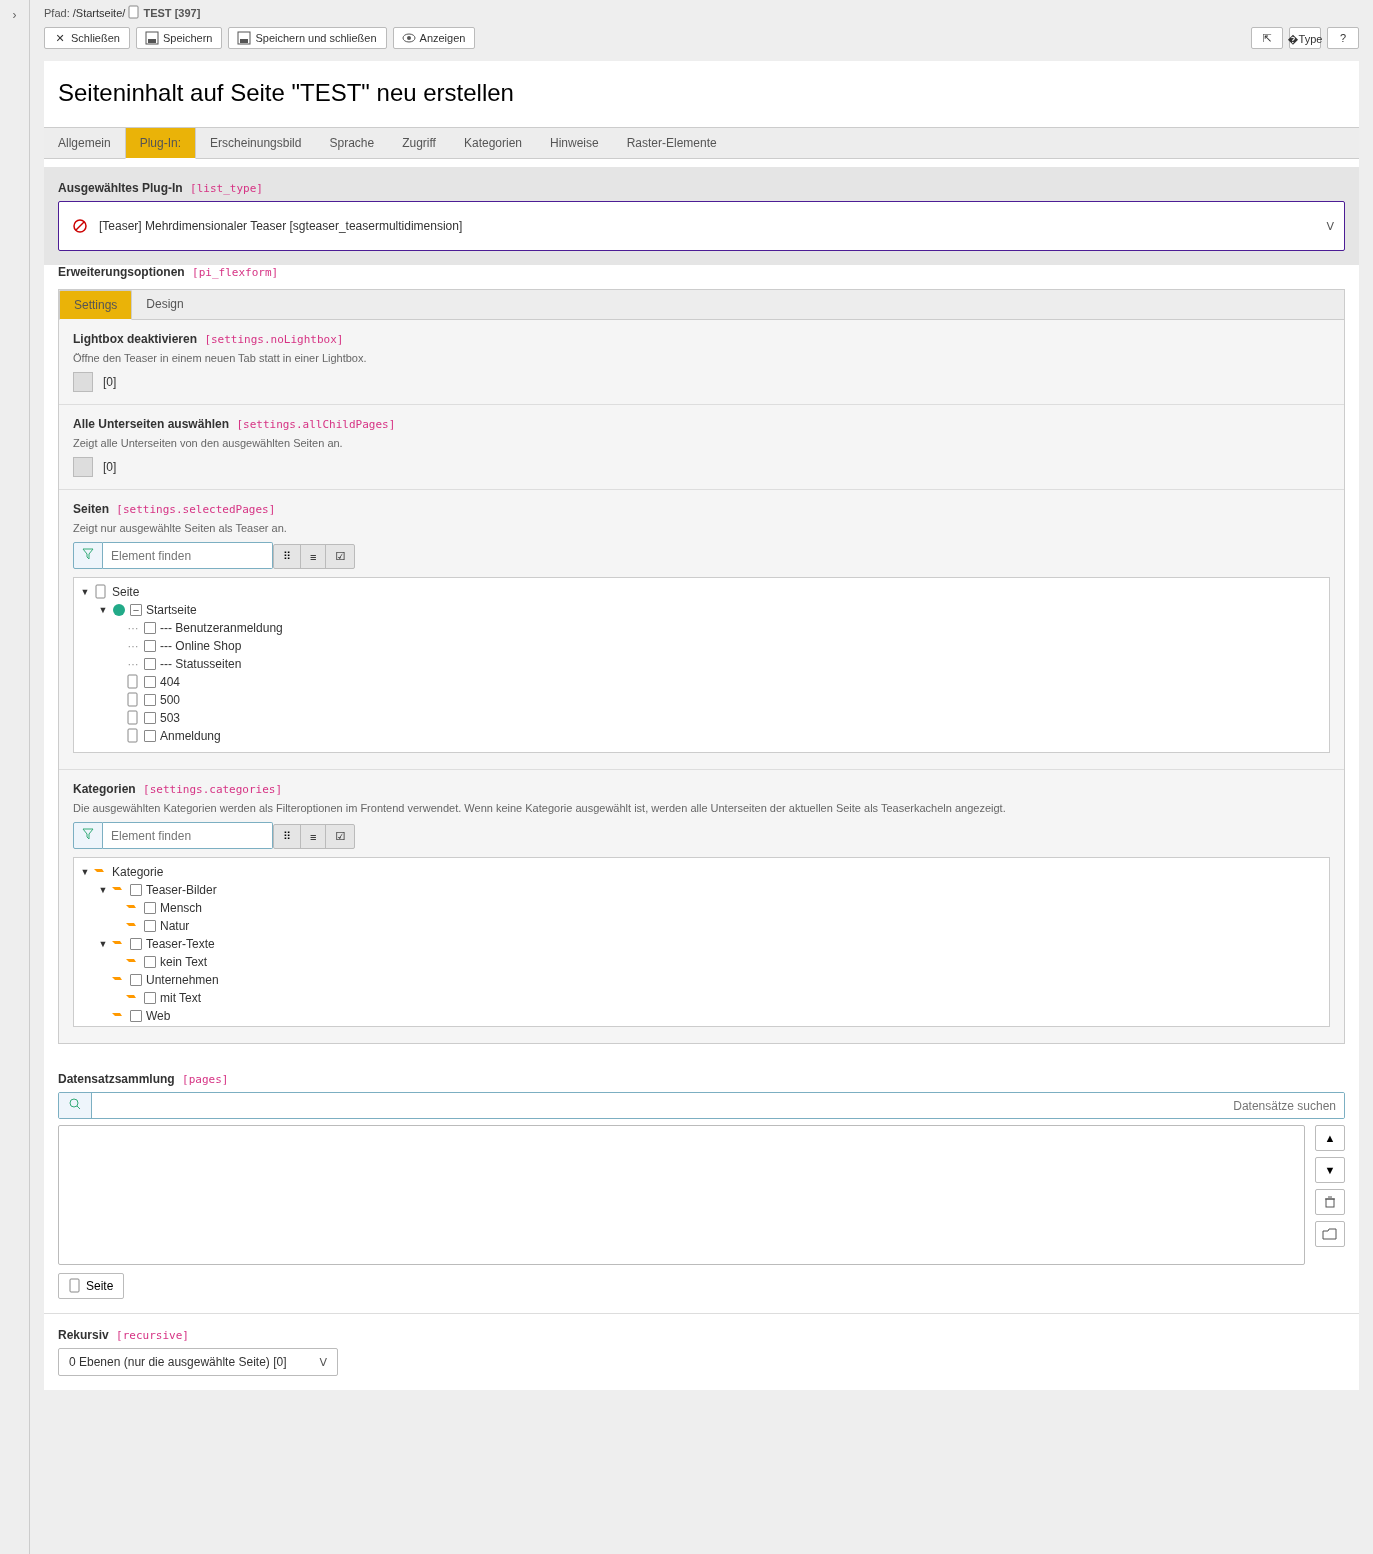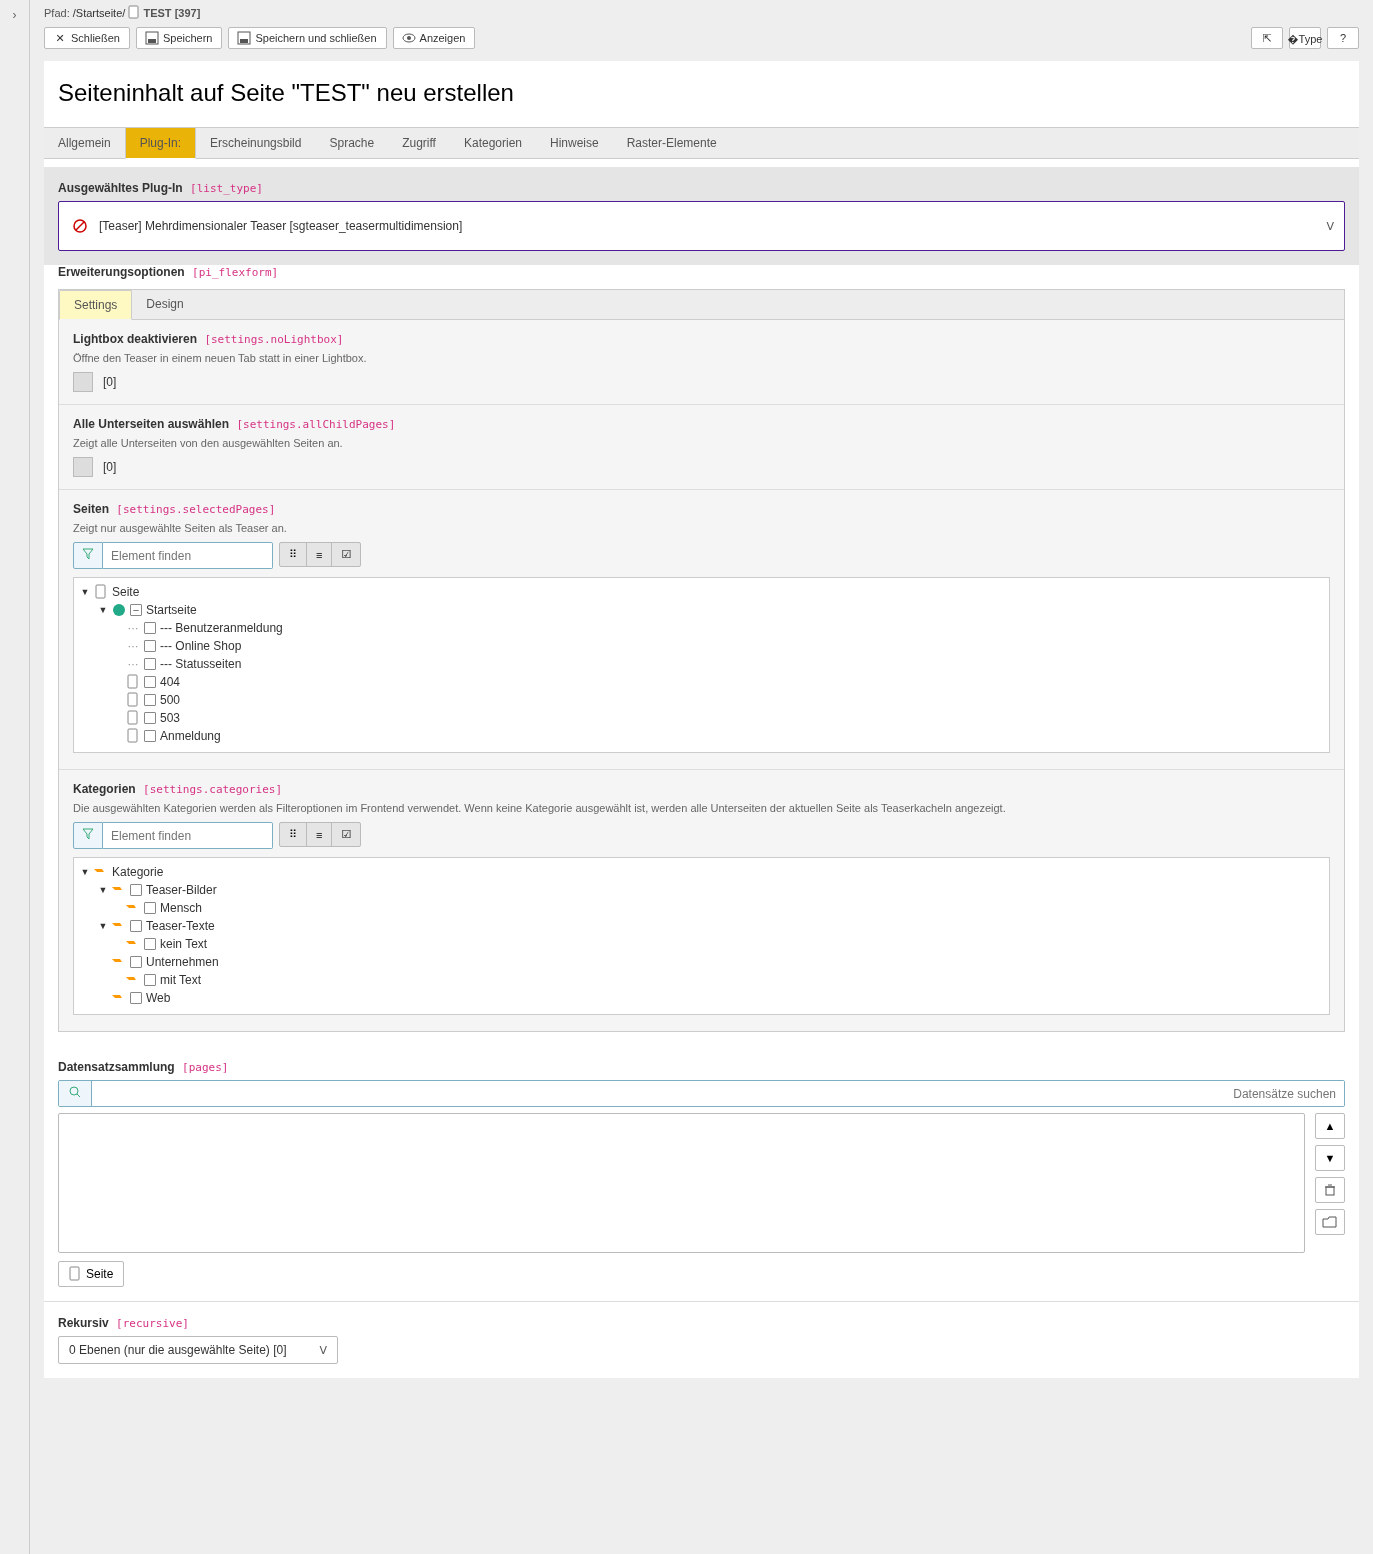--- a/index.html
+++ b/index.html
@@ -25,27 +25,27 @@
 .label-row { margin-bottom: 6px; }
 .label-row label { font-weight: bold; font-size: 12px; }
 .label-row .code { color: #d63384; font-family: monospace; font-size: 11px; margin-left: 4px; }
 .desc { color: #666; font-size: 11px; margin-bottom: 8px; }
 .select-box { display: flex; align-items: center; background: #fff; border: 1px solid #4c1d95; border-radius: 2px; padding: 16px 10px; width: 100%; }
 .select-box .prefix { width: 22px; height: 16px; display: flex; align-items: center; justify-content: center; margin-right: 8px; }
 .select-box .val { flex: 1; font-size: 12px; }
 .select-box .chev-d { color: #555; font-size: 11px; }
 .subtabs { display: flex; border-bottom: 1px solid #ccc; background: #ededed; }
 .subtab { padding: 7px 14px; font-size: 12px; cursor: pointer; color: #555; }
-.subtab.active { background: #fef9c3; border: 1px solid #ccc; border-bottom: 1px solid #f5f5f5; margin-bottom: -1px; border-top-left-radius: 2px; border-top-right-radius: 2px; }
+.subtab.active { background: #eab308; border: 1px solid #ccc; border-bottom: 1px solid #f5f5f5; margin-bottom: -1px; border-top-left-radius: 2px; border-top-right-radius: 2px; }
 .field-block { padding: 12px 14px; border-bottom: 1px solid #ddd; }
 .field-block:last-child { border-bottom: none; }
 .checkbox-row { display: flex; align-items: center; gap: 10px; }
 .cbx { width: 20px; height: 20px; border: 1px solid #bbb; background: #ddd; cursor: pointer; }
 .cbx-lbl { font-size: 12px; }
-.tree-toolbar { display: flex; gap: 6px; align-items: flex-start; margin-bottom: 8px; }
+.tree-toolbar { display: flex; align-items: flex-end; margin-bottom: 8px; }
 .filter-btn { background: #eef5fb; border: 1px solid #7cafc2; padding: 5px 8px; border-radius: 2px 0 0 2px; cursor: pointer; }
 .filter-input { border: 1px solid #7cafc2; border-left: none; padding: 5px 8px; font-size: 12px; width: 170px; border-radius: 0 2px 2px 0; }
 .tool-pill { display: flex; background: #e5e5e5; border: 1px solid #bbb; border-radius: 2px; }
 .tool-pill button { background: transparent; border: none; border-right: 1px solid #bbb; padding: 5px 9px; cursor: pointer; font-size: 11px; }
 .tool-pill button:last-child { border-right: none; }
 .tree { margin: 4px 0; border: 1px solid #ccc; background: #fff; padding: 6px; max-height: 185px; overflow: hidden; position: relative; font-size: 12px; }
 .tree-row { display: flex; align-items: center; gap: 4px; padding: 1px 0; white-space: nowrap; margin-bottom: 2px; }
 .tree-row .tgl { width: 10px; font-size: 9px; color: #333; cursor: pointer; text-align: center; }
 .tree-row .ticon { width: 14px; height: 14px; display: flex; align-items: center; justify-content: center; font-size: 11px; }
 .tree-row .tcbx { width: 12px; height: 12px; border: 1px solid #888; cursor: pointer; border-radius: 1px; }
@@ -360,20 +360,31 @@
                 <span class="tgl"></span>
                 <span class="ticon">
                   <svg width="14" height="12">
                     <path d="M0 3 L8 3 L10 6 L3 6 Z" fill="#f90"></path>
                   </svg>
                 </span>
                 <span class="tcbx"></span>
                 <span class="tlabel">Mensch</span>
               </div>
               <div class="tree-row">
+                <span class="indent ind2"></span>
+                <span class="tgl"></span>
+                <span class="ticon">
+                  <svg width="14" height="12">
+                    <path d="M0 3 L8 3 L10 6 L3 6 Z" fill="#f90"></path>
+                  </svg>
+                </span>
+                <span class="tcbx"></span>
+                <span class="tlabel">Natur</span>
+              </div>
+              <div class="tree-row">
                 <span class="indent ind1"></span>
                 <span class="tgl">▼</span>
                 <span class="ticon">
                   <svg width="14" height="12">
                     <path d="M0 3 L8 3 L10 6 L3 6 Z" fill="#f90"></path>
                   </svg>
                 </span>
                 <span class="tcbx"></span>
                 <span class="tlabel">Teaser-Texte</span>
               </div>

